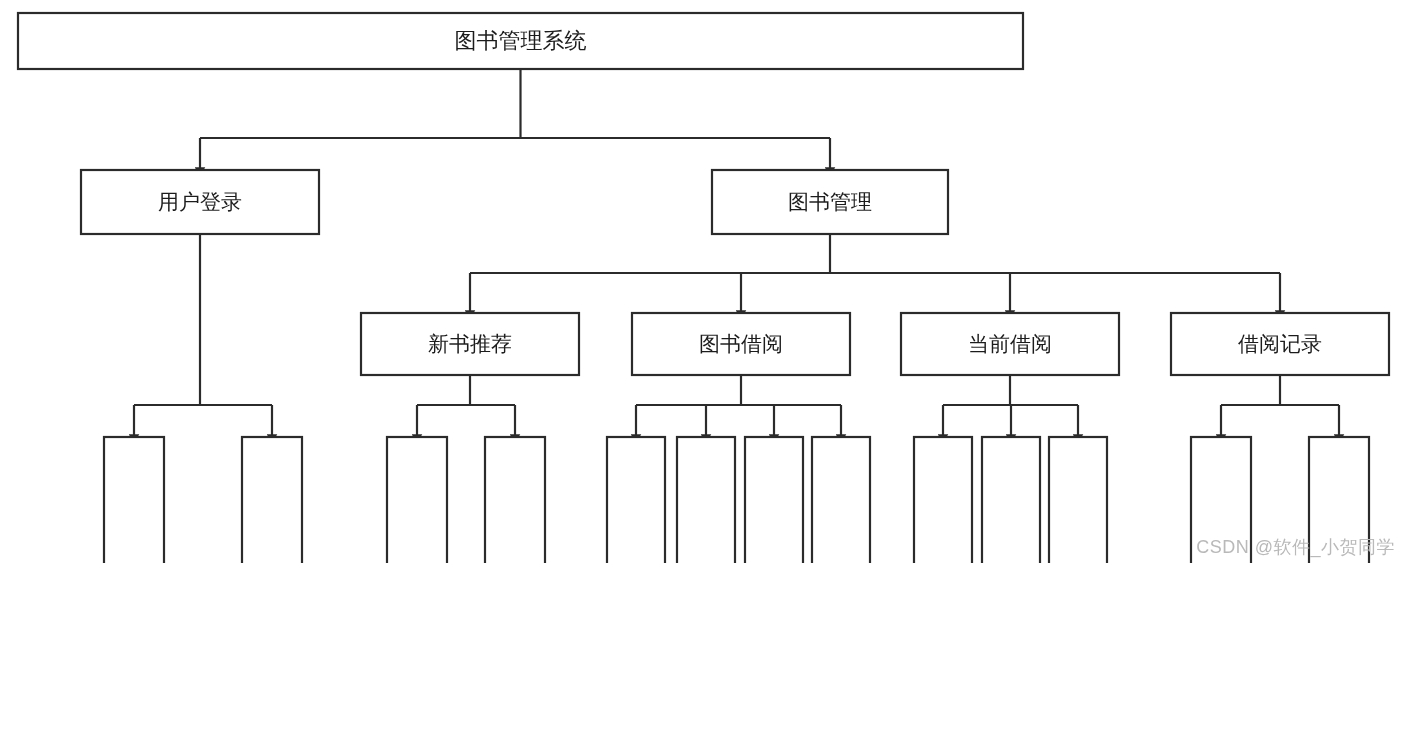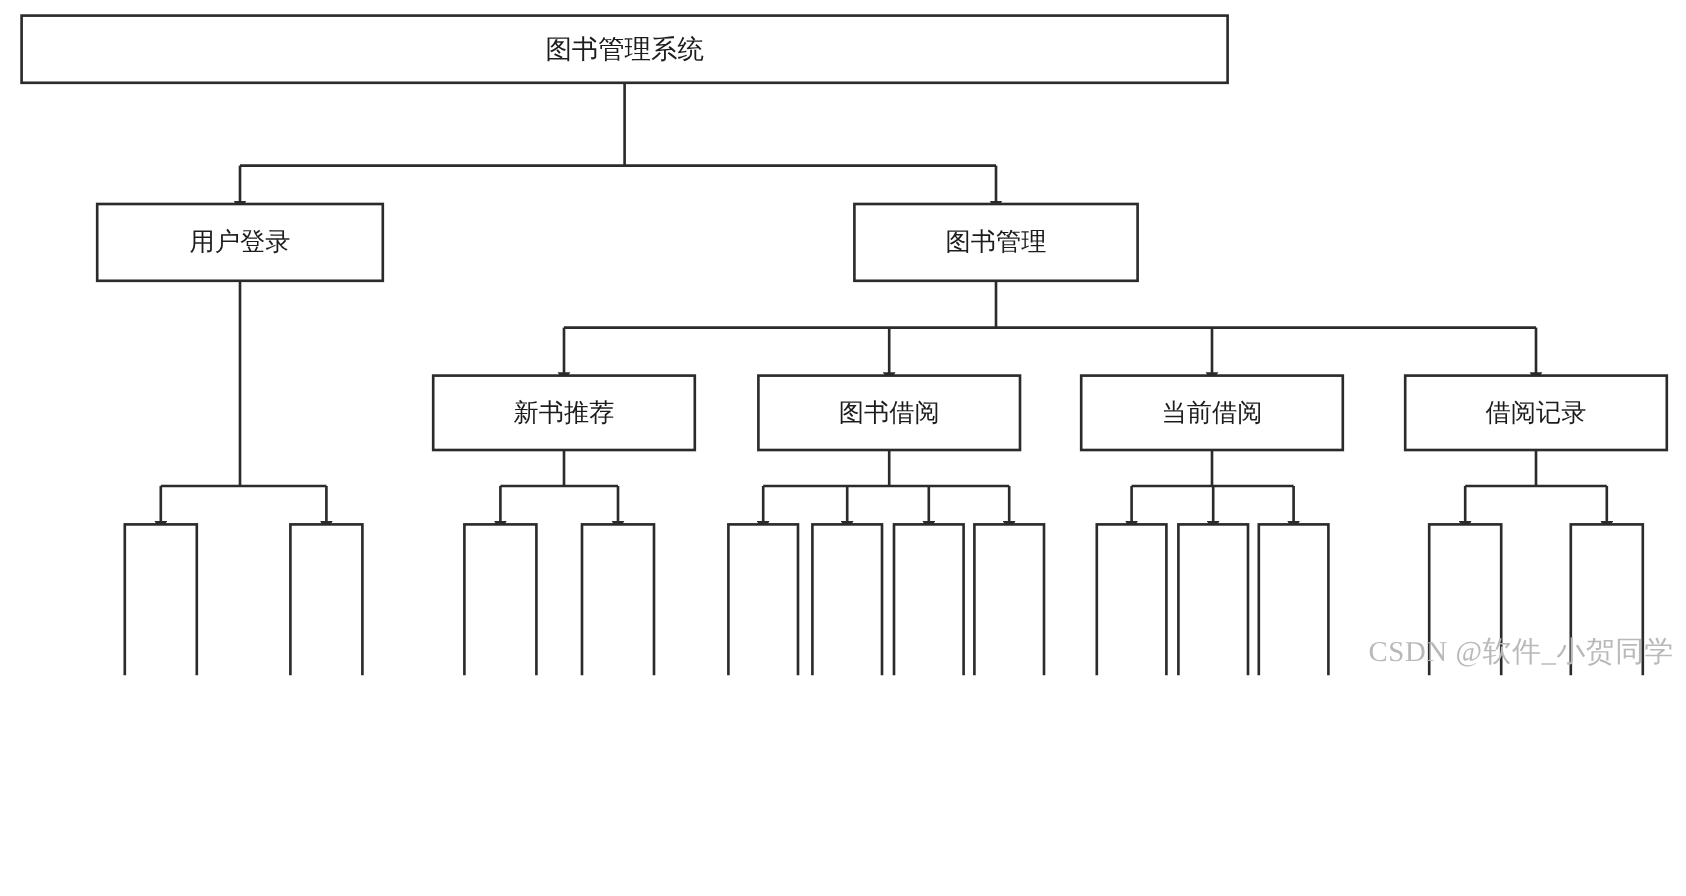--- a/index.html
+++ b/index.html
@@ -64,22 +64,22 @@
     font-size: 21px;
     line-height: 1.22;
     letter-spacing: 2px;
     color: #1c1c1c;
     white-space: nowrap;
   }
   .watermark {
     position: absolute;
     right: 10px;
     bottom: 4px;
-    font-family: Liberation Serif, serif;
-    font-size: 24px;
+    font-family: Liberation Sans, sans-serif;
+    font-size: 18px;
     color: #b9b9b9;
     letter-spacing: 0.5px;
     user-select: none;
   }
 </style>
 </head>
 <body>
 
 <div id="diagram-root">
 

